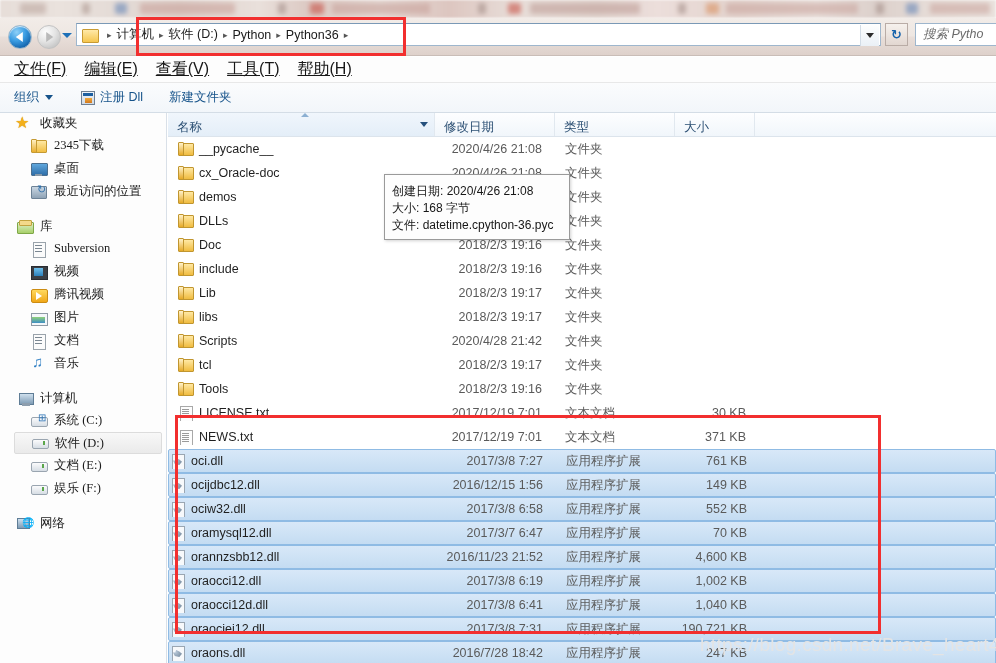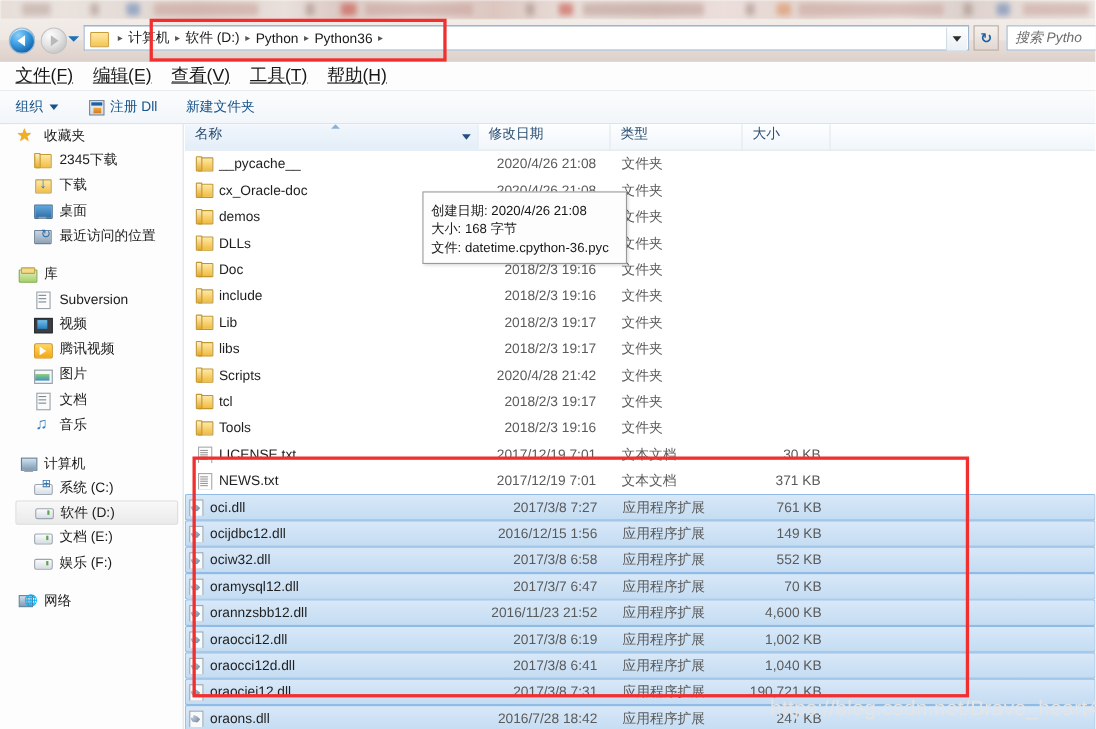--- a/index.html
+++ b/index.html
@@ -121,21 +121,21 @@
     border: 1px solid #6f7f91; position: relative;
   }
   .dll-icon::before { content:""; position:absolute; left:1px; top:1px; right:1px; height:3px; background:#1d5fa0; }
   .dll-icon::after { content:""; position:absolute; left:3px; top:6px; width:7px; height:5px;
     background: linear-gradient(to bottom,#f0a93c,#d3791c); }
   .cmd-regdll { margin-right: 26px; }
 
   
   .sidebar {
     position: absolute; left: 0; top: 113px; width: 167px; height: 550px;
-    background: #fdfdfd; border-right: 1px solid #d9e0e8; overflow: hidden;
+    background: #fdfdfd; border-right: 1px solid #d9e0e8; overflow: hidden; font-family: Liberation Serif, serif;
   }
   .sb-left-edge {
     position: absolute; left: 0; top: 113px; width: 8px; height: 550px;
     background: linear-gradient(to right,#efece9,#fbfbfb);
   }
   .sb-group-head {
     display: flex; align-items: center; height: 21px; padding-left: 16px;
     font-size: 12.5px; color: #1b1b1b;
   }
   .sb-item {
@@ -205,21 +205,21 @@
     position: absolute; left: 168px; top: 113px; width: 828px; height: 550px;
     background: #fff; overflow: hidden;
   }
   .colhead {
     display: flex; height: 24px;
     background: linear-gradient(to bottom,#fdfeff,#f1f6fb);
     border-bottom: 1px solid #dce4ec;
     font-size: 12.5px; color: #2b4f73;
   }
   .ch {
-    display: flex; align-items: flex-start; padding-left: 9px;
+    display: flex; align-items: flex-end; padding-left: 9px;
     border-right: 1px solid #e1e8ef; position: relative; white-space: nowrap;
   }
   .ch.name { width: 267px; background: linear-gradient(to bottom,#f0f6fc,#e4eef8); }
   .ch.date { width: 120px; }
   .ch.type { width: 120px; }
   .ch.size { width: 80px; }
   .ch.rest { flex: 1 1 auto; border-right: none; }
   .sort-mark {
     position: absolute; left: 50%; top: 0; width:0;height:0;
     border-left:4px solid transparent;border-right:4px solid transparent;border-bottom:4px solid #8cb0d2;
@@ -370,24 +370,20 @@
 
     <div class="sb-group-head">
       <span class="sb-ico ico-star"></span>
       <span>收藏夹</span>
     </div>
     <div class="sb-item">
       <span class="sb-ico ico-folder"></span>
       <span>2345下载</span>
     </div>
     <div class="sb-item">
-      <span class="sb-ico ico-dl"></span>
-      <span>下载</span>
-    </div>
-    <div class="sb-item">
       <span class="sb-ico ico-desktop"></span>
       <span>桌面</span>
     </div>
     <div class="sb-item">
       <span class="sb-ico ico-recent"></span>
       <span>最近访问的位置</span>
     </div>
 
     <div class="sb-spacer"></div>
 

